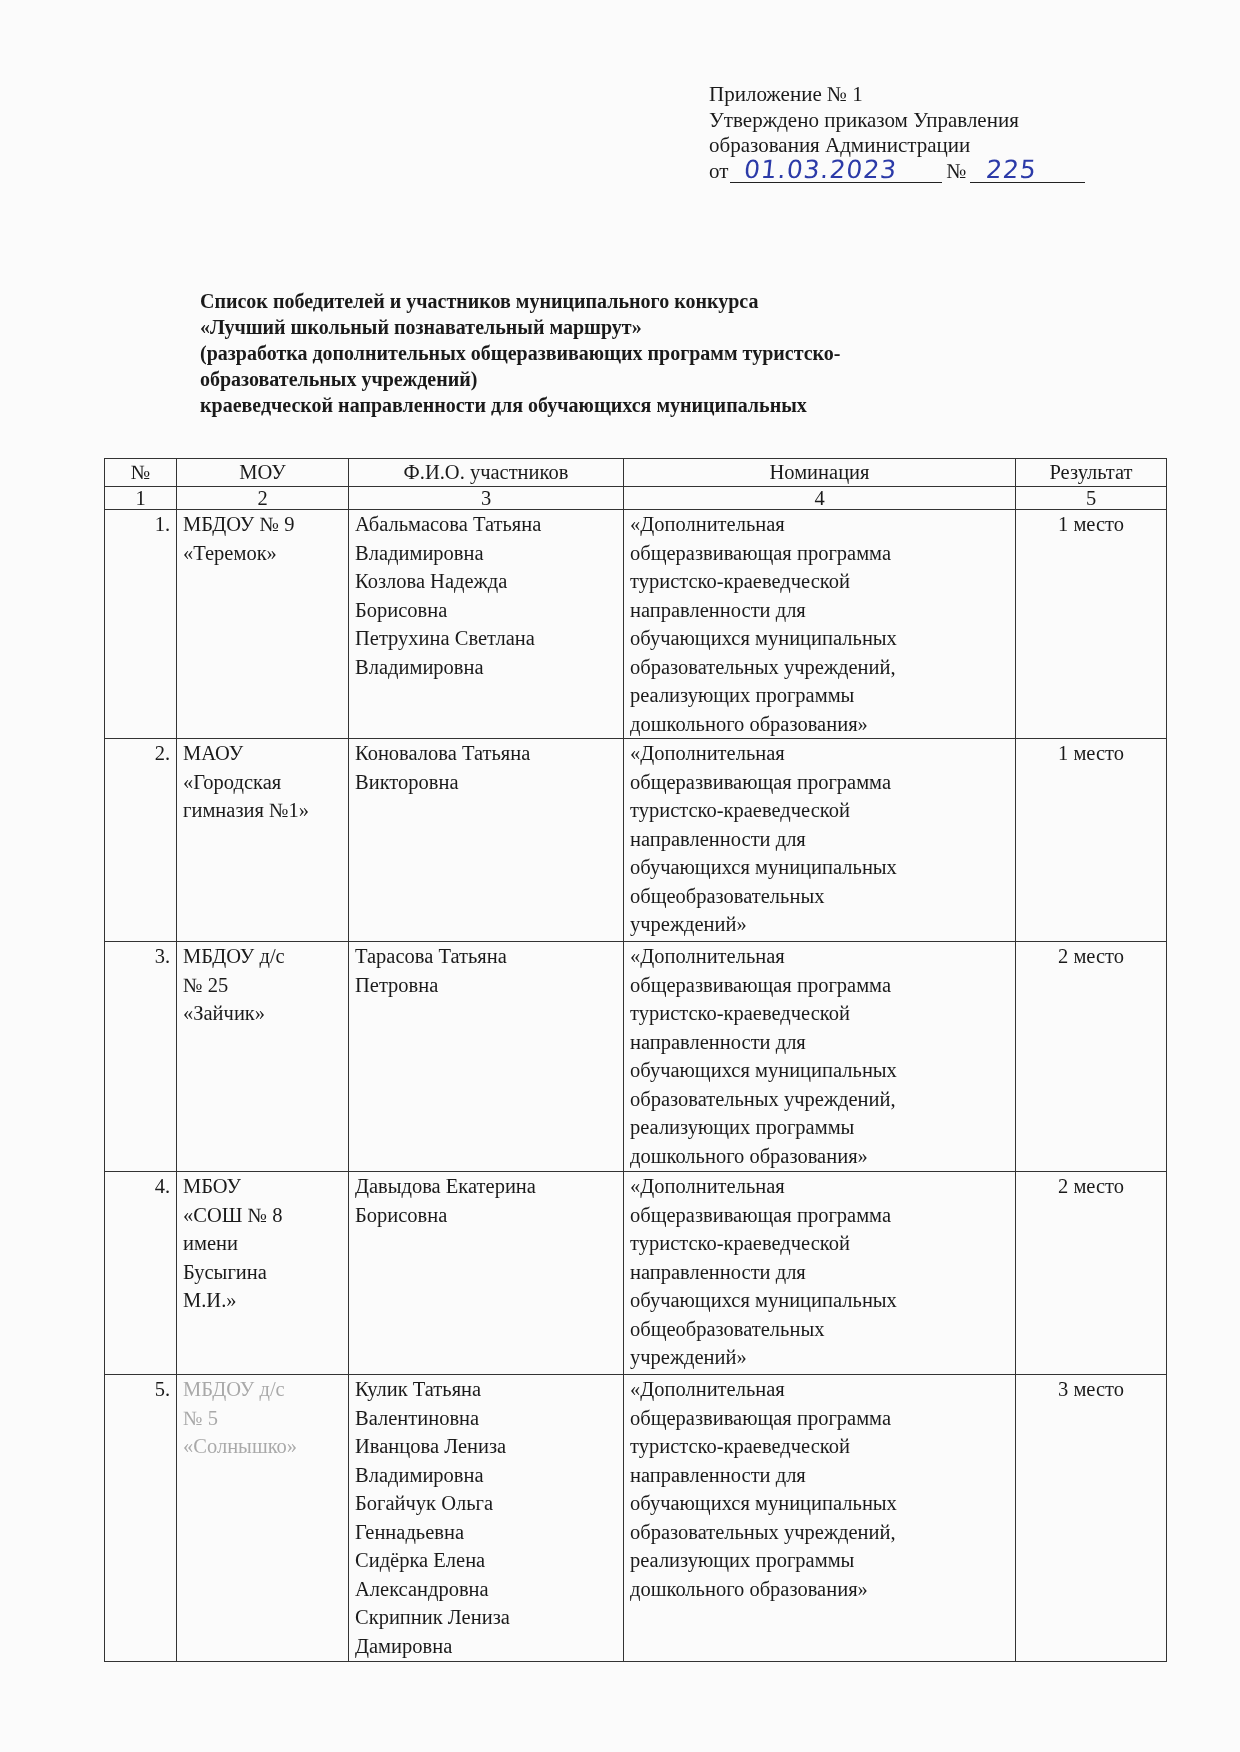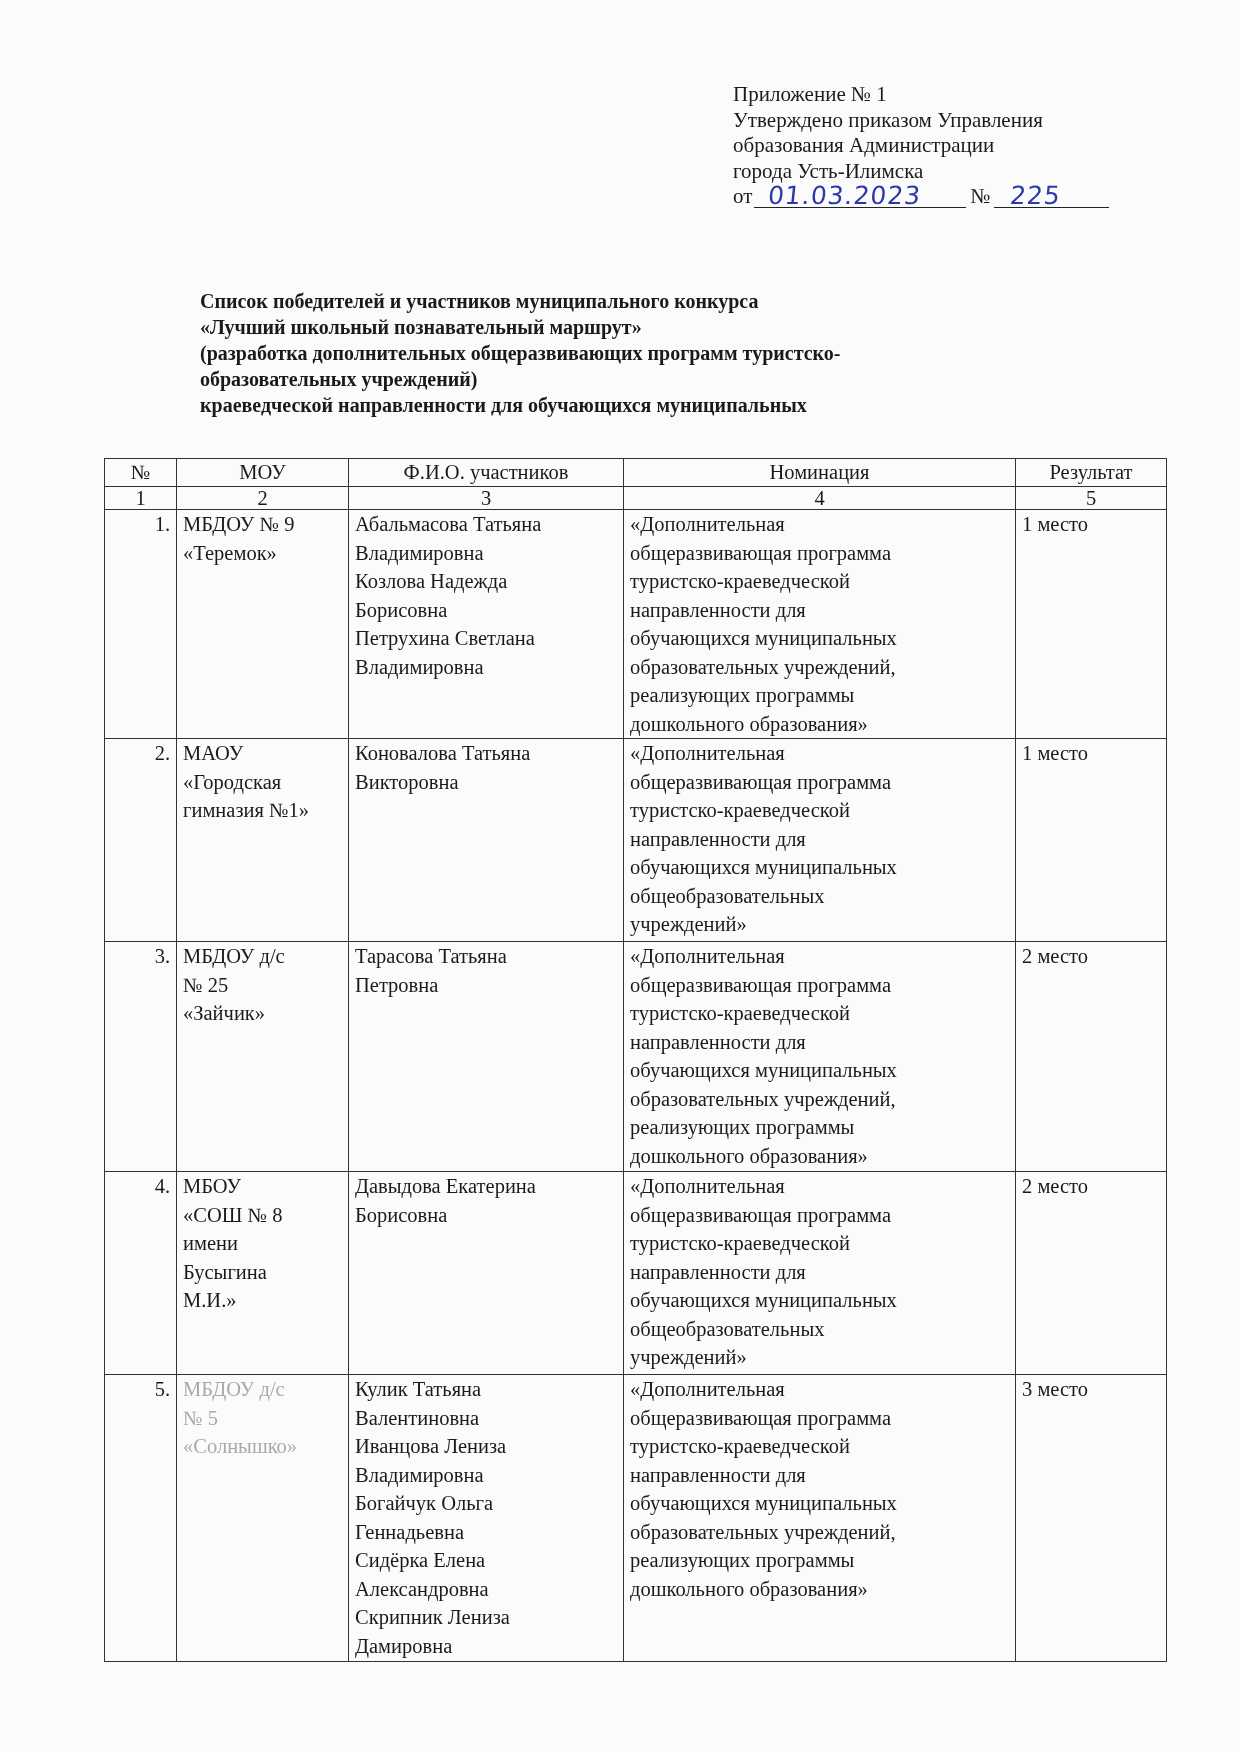--- a/index.html
+++ b/index.html
@@ -5,21 +5,21 @@
   html, body { margin: 0; padding: 0; background: #fbfbfb; }
   body {
     width: 1240px; height: 1752px; position: relative; overflow: hidden;
     font-family: "Liberation Serif", "DejaVu Serif", serif;
     color: #1a1a1a;
   }
   .appendix {
     position: absolute; left: 709px; top: 82px; width: 420px;
     font-size: 21px; line-height: 25.5px;
   }
-  .appendix .line { white-space: nowrap; margin-left: 24px; }
+  .appendix .line { white-space: nowrap; }
   .sig-line { display: flex; align-items: center; }
   .blank {
     display: inline-block; border-bottom: 1.5px solid #222; position: relative; height: 22px;
   }
   .blank.date { width: 212px; margin-left: 2px; }
   .blank.num { width: 115px; margin-left: 4px; }
   .handwrite {
     position: absolute; bottom: -1px; font-family: "DejaVu Sans", sans-serif;
     color: #2b3aa8; font-size: 25px; letter-spacing: 1px; font-weight: normal;
     transform: skewX(-6deg);
@@ -38,32 +38,31 @@
     border-collapse: collapse; table-layout: fixed;
     font-size: 20.5px; line-height: 28.5px;
   }
   table.results td, table.results th {
     border: 1.5px solid #333; vertical-align: top; padding: 0 6px 0 6px;
     font-weight: normal;
   }
   table.results th { text-align: center; height: 27px; line-height: 27px; }
   .colnum td { text-align: center; height: 22px; line-height: 22px; }
   td.no { text-align: right; padding-right: 4px; }
-  td.res { }
+  td.res { text-align: center; }
   td.faded { color: #a9a9a9; }
   .cell-line { display: block; }
 </style>
 </head>
 <body>
 
 <div class="appendix">
   <div class="line">Приложение № 1</div>
   <div class="line">Утверждено приказом Управления</div>
   <div class="line">образования Администрации</div>
-  <div class="line">города Усть-Илимска</div>
   <div class="line sig-line">
     <span>от</span>
     <span class="blank date">
       <span class="handwrite">01.03.2023</span>
     </span>
     <span style="margin-left:4px">№</span>
     <span class="blank num">
       <span class="handwrite">225</span>
     </span>
   </div>

